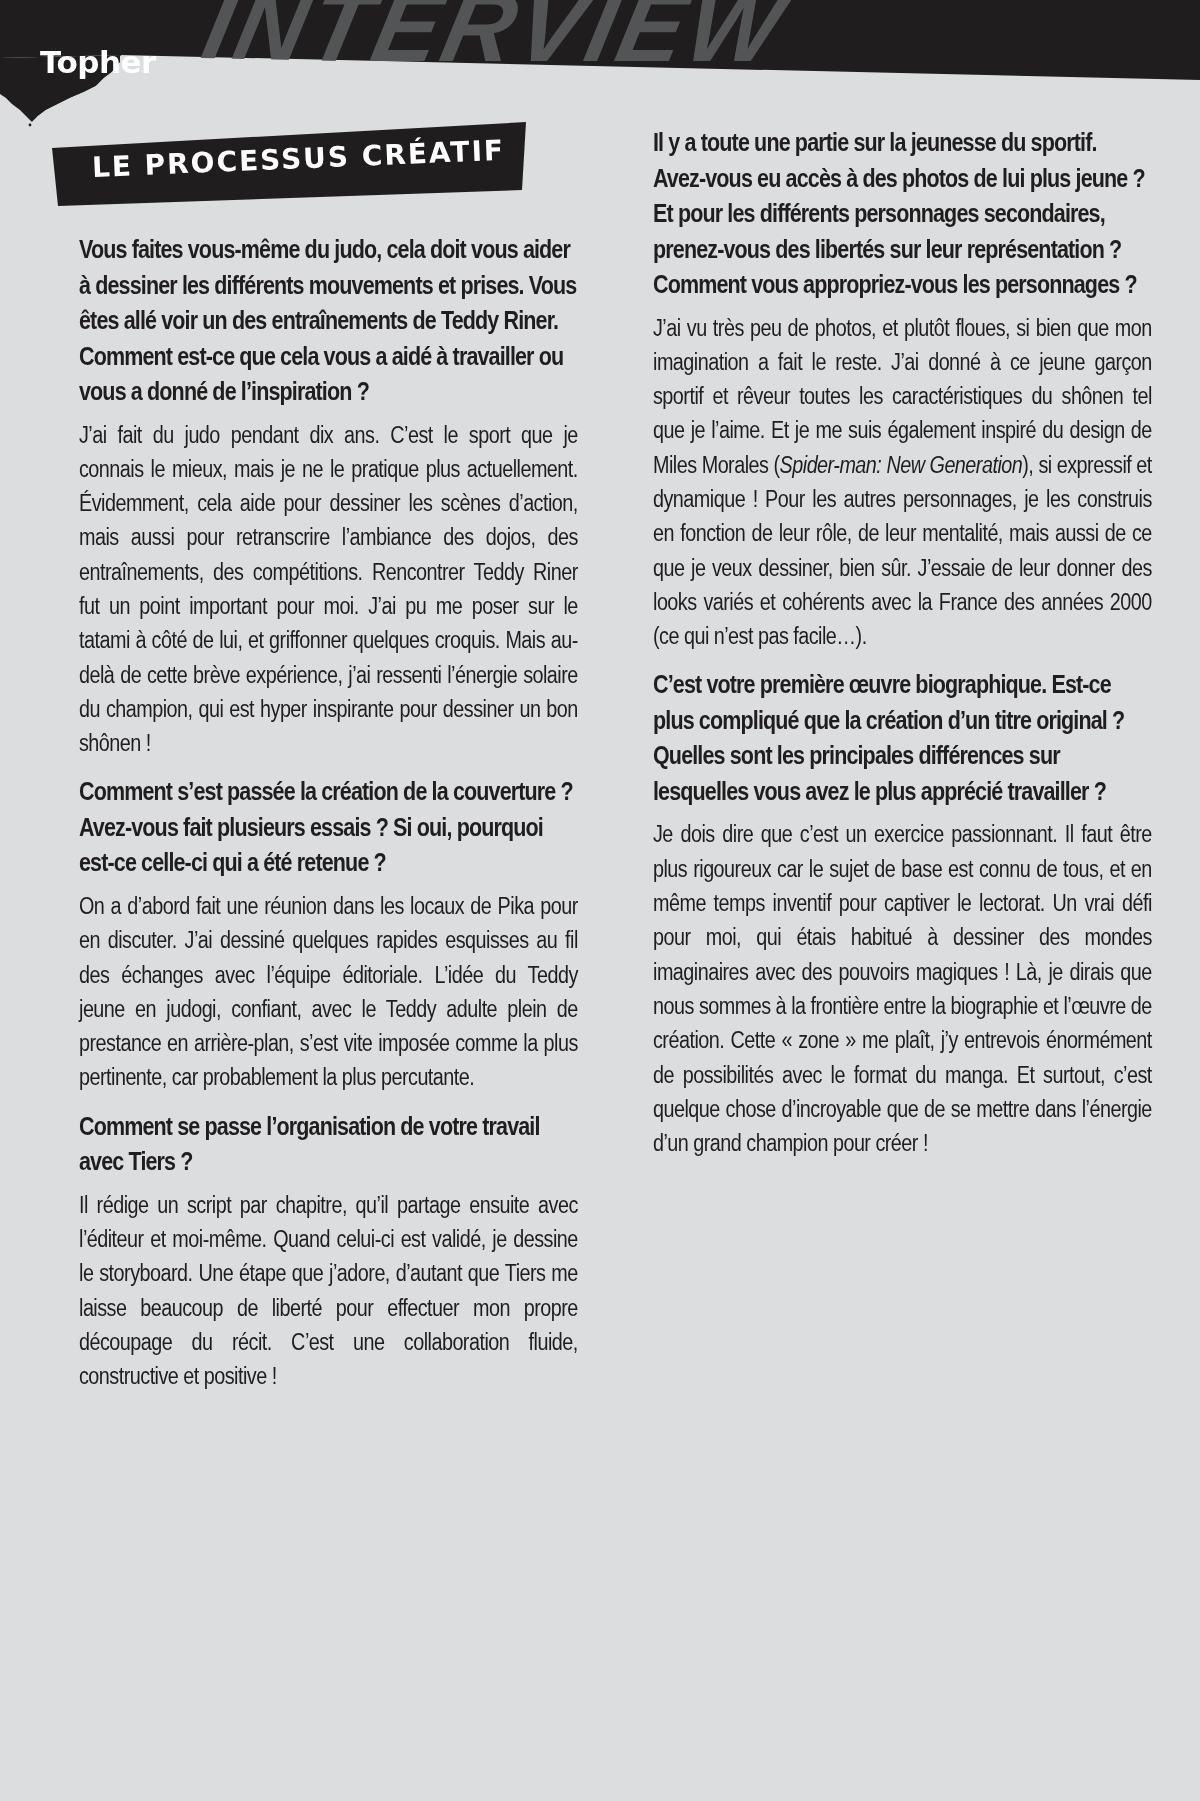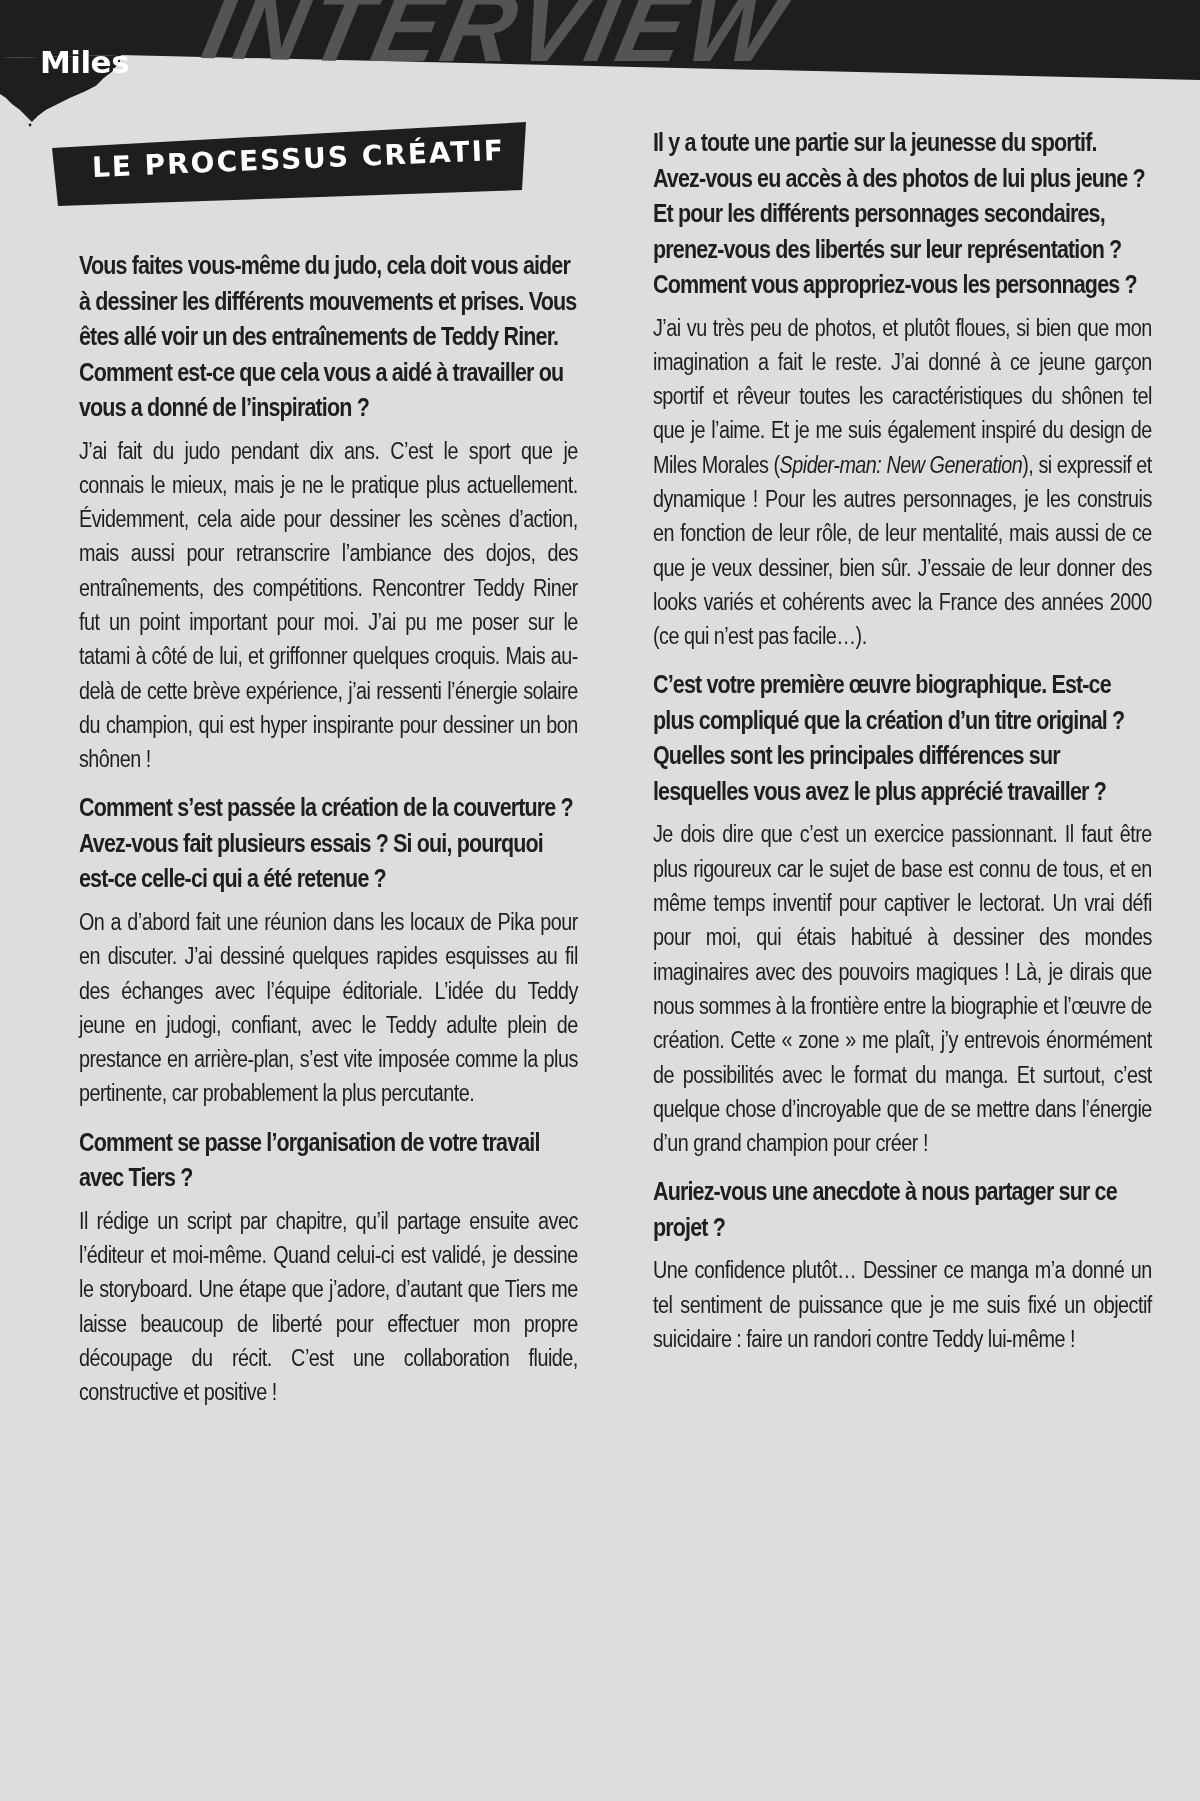--- a/index.html
+++ b/index.html
@@ -39,21 +39,21 @@
     font-family: "DejaVu Sans", sans-serif;
     font-weight: bold; font-size: 28px; color: #ffffff;
     letter-spacing: 2px;
     transform: rotate(-2.4deg);
     transform-origin: left center;
     white-space: nowrap;
   }
   .col {
     position: absolute; width: 498px;
   }
-  .col-left { left: 79px; top: 248px; }
+  .col-left { left: 79px; top: 232px; }
   .col-right { left: 620px; top: 125px; margin-left: 33px; }
   .q {
     font-family: "Liberation Sans", sans-serif;
     font-weight: bold;
     font-size: 25px; line-height: 35.5px;
     letter-spacing: -1px;
     margin: 0 0 8px 0;
     transform: scaleX(0.86); transform-origin: left top;
     width: 580px;
   }
@@ -87,21 +87,21 @@
         <circle cx="4" cy="90" r="1.5"></circle>
       <circle cx="30" cy="125" r="1.4"></circle>
         <circle cx="52" cy="114" r="1.2"></circle>
     </g>
   </svg>
   <div class="interview-word">INTERVIEW</div>
   <svg width="1200" height="130" viewBox="0 0 1200 130" style="position:absolute;left:0;top:0">
     <polygon points="120,56 1200,81 1200,130 120,130" fill="#dcdddf"></polygon>
     <path d="M120,56 L125,58 L118,64 L112,72 L104,78 L96,86 L84,92 L70,98 L58,104 L46,110 L38,116 L32,122 L32,130 L120,130 Z" fill="#dcdddf"></path>
   </svg>
-  <div class="topher">Miles</div>
+  <div class="topher">Topher</div>
 </div>
 
 <div class="section-banner">
   <svg width="476" height="84" viewBox="0 0 476 84">
     <polygon points="0,26 474,0 470,68 6,84" fill="#1f1d1e"></polygon>
   </svg>
   <div class="section-title">LE PROCESSUS CRÉATIF</div>
 </div>
 
 <div class="col col-left">
@@ -121,17 +121,13 @@
 
 <div class="col col-right">
   <div class="block">
     <p class="q">Il y a toute une partie sur la jeunesse du sportif. Avez-vous eu accès à des photos de lui plus jeune ? Et pour les différents personnages secondaires, prenez-vous des libertés sur leur représentation ? Comment vous appropriez-vous les personnages ?</p>
     <p class="a"><span>J’ai vu très peu de photos, et plutôt floues, si bien que mon imagination a fait le reste. J’ai donné à ce jeune garçon sportif et rêveur toutes les caractéristiques du shônen tel que je l’aime. Et je me suis également inspiré du design de Miles Morales (</span><em>Spider-man: New Generation</em><span>), si expressif et dynamique ! Pour les autres personnages, je les construis en fonction de leur rôle, de leur mentalité, mais aussi de ce que je veux dessiner, bien sûr. J’essaie de leur donner des looks variés et cohérents avec la France des années 2000 (ce qui n’est pas facile…).</span></p>
   </div>
   <div class="block">
     <p class="q">C’est votre première œuvre biographique. Est-ce plus compliqué que la création d’un titre original ? Quelles sont les principales différences sur lesquelles vous avez le plus apprécié travailler ?</p>
     <p class="a">Je dois dire que c’est un exercice passionnant. Il faut être plus rigoureux car le sujet de base est connu de tous, et en même temps inventif pour captiver le lectorat. Un vrai défi pour moi, qui étais habitué à dessiner des mondes imaginaires avec des pouvoirs magiques ! Là, je dirais que nous sommes à la frontière entre la biographie et l’œuvre de création. Cette « zone » me plaît, j’y entrevois énormément de possibilités avec le format du manga. Et surtout, c’est quelque chose d’incroyable que de se mettre dans l’énergie d’un grand champion pour créer !</p>
   </div>
-  <div class="block">
-    <p class="q">Auriez-vous une anecdote à nous partager sur ce projet ?</p>
-    <p class="a">Une confidence plutôt… Dessiner ce manga m’a donné un tel sentiment de puissance que je me suis fixé un objectif suicidaire : faire un randori contre Teddy lui-même !</p>
-  </div>
 </div>
 
 </body></html>

